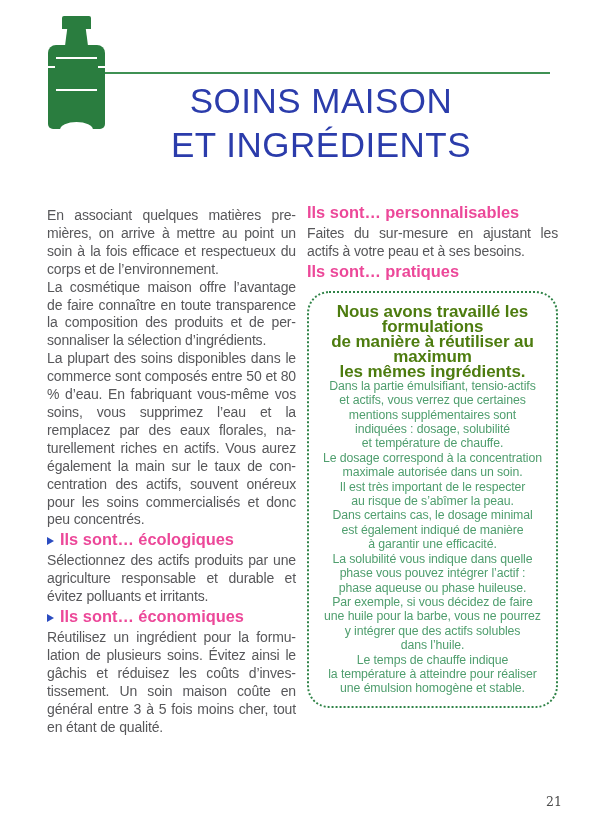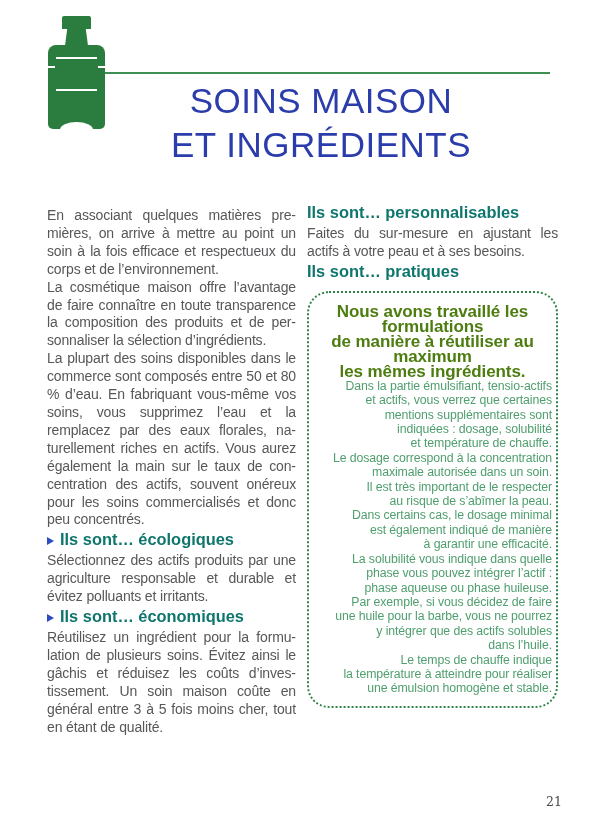--- a/index.html
+++ b/index.html
@@ -34,38 +34,38 @@
   
   .col { position:absolute; }
   .col-left  { left:47px;  top:207px; width:249px; }
   .col-right { left:307px; top:203px; width:251px; }
 
   .body {
     font-size:14px; line-height:17.9px; letter-spacing:-0.15px;
     color:#57575a; text-align:justify; margin:0;
   }
   .sec {
-    font-size:16.4px; font-weight:700; color:#0f766e;
+    font-size:16.4px; font-weight:700; color:#ec4899;
     line-height:19px; margin:1px 0 3px;
   }
   .col .sec:first-child { margin-top:0; }
   .tri {
     display:inline-block; width:0; height:0;
     border-left:7px solid #2b4cc0;
     border-top:4.5px solid transparent; border-bottom:4.5px solid transparent;
     margin-right:6px;
   }
 
   
   .note {
     margin-top:10px; border:2px dotted #2f8347; border-radius:22px;
     padding:11px 4px 10px; text-align:center;
   }
   .note-head { font-size:17px; font-weight:700; color:#4d7c0f; line-height:15px; letter-spacing:-0.1px; }
-  .note-body { font-size:12.3px; color:#4f9e6e; line-height:14.4px; letter-spacing:-0.1px;text-align:right; }
+  .note-body { font-size:12.3px; color:#4f9e6e; line-height:14.4px; letter-spacing:-0.1px; }
 
   .pagenum {
     position:absolute; right:38px; top:794px;
     font-family:"DejaVu Serif", serif; font-size:12.5px; color:#4a4a4a;margin-left:44px;
   }
 </style>
 </head>
 <body>
 
 <div class="page">

